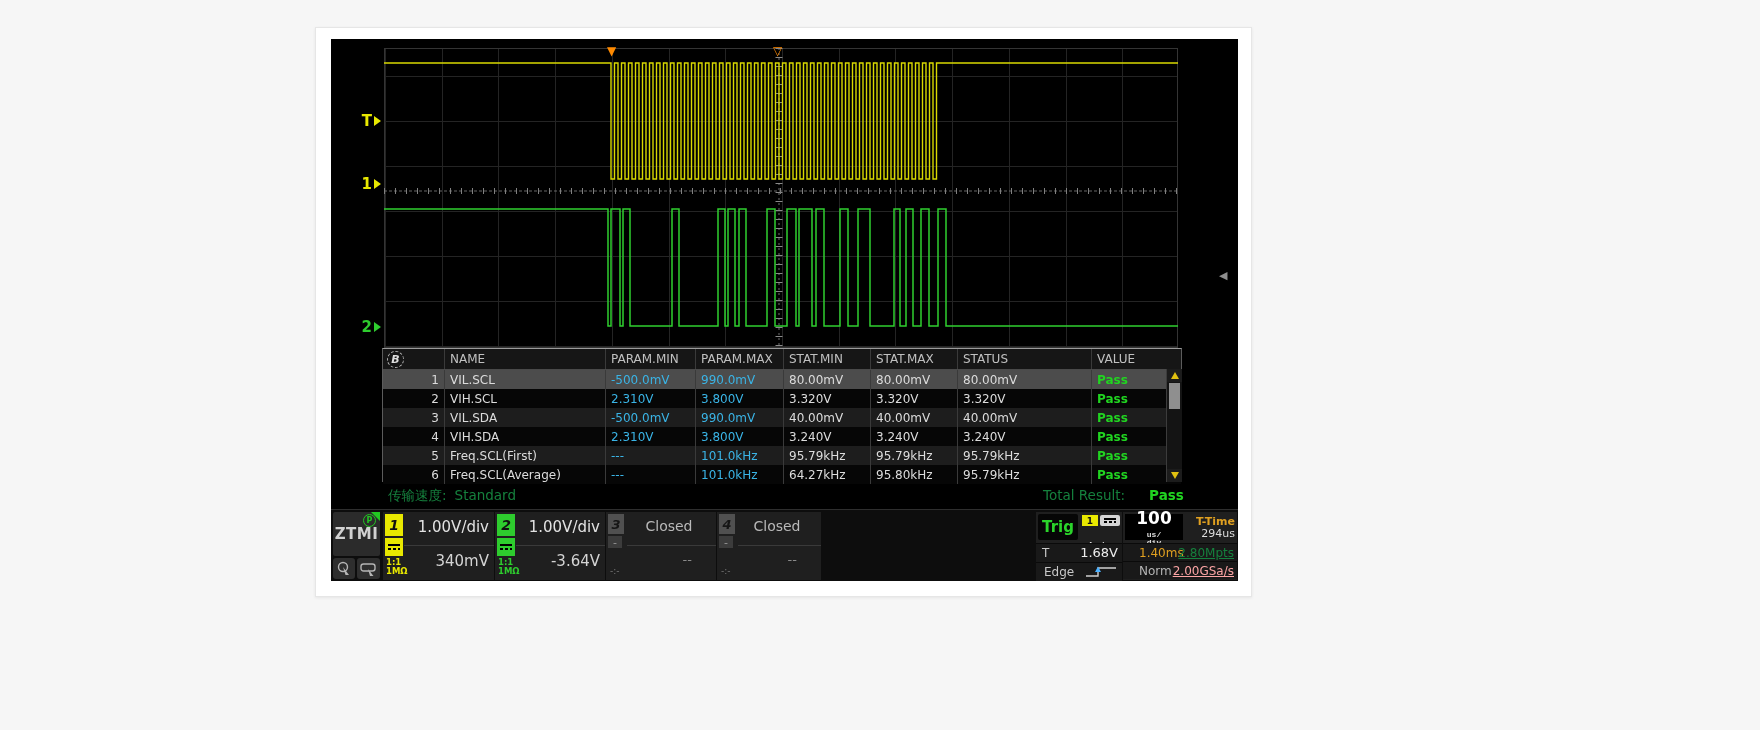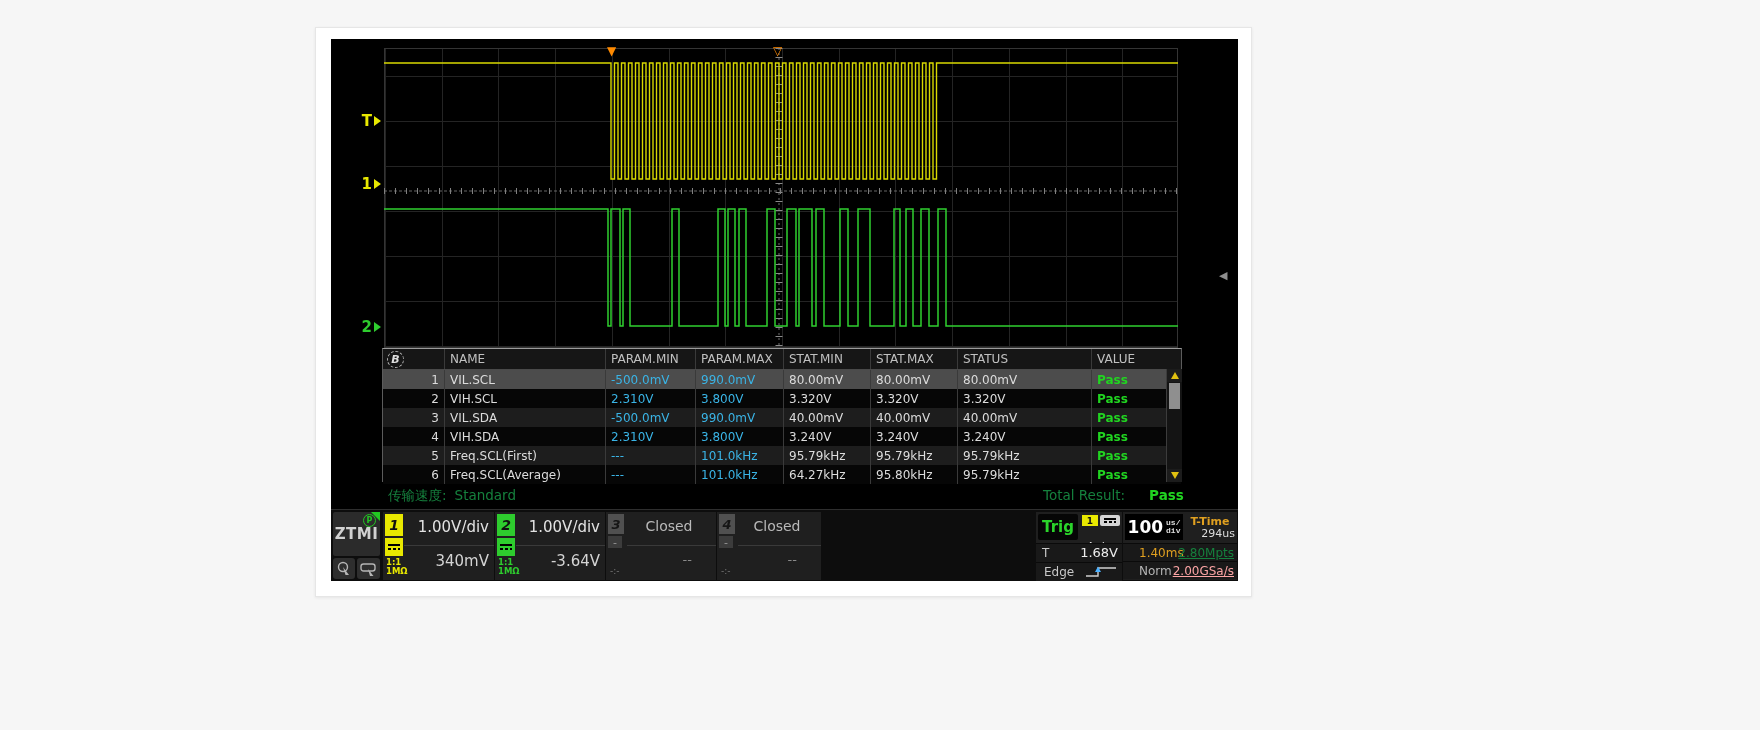--- a/index.html
+++ b/index.html
@@ -74,25 +74,25 @@
   #trig-src{position:absolute;left:46px;top:3px;width:16px;height:11px;background:#e8e800;color:#111;font-size:9px;font-weight:bold;display:flex;align-items:center;justify-content:center;}
   #trig-coup{position:absolute;left:64px;top:3px;width:20px;height:11px;background:#d4d4d4;border-radius:2px;display:flex;flex-direction:column;align-items:center;justify-content:center;gap:1px;}
   #trig-coup .dc-solid,#trig-coup .dc-dash{width:12px;height:1.6px;}
   #trig-auto{position:absolute;left:44px;top:15.5px;width:40px;text-align:center;font-size:11.5px;color:#dcdcdc;margin-top:12px;}
   .trg-row{position:absolute;left:0;width:86px;height:18px;background:#191919;border-top:1px solid #0a0a0a;}
   .trg-lbl{position:absolute;left:6px;top:2px;font-size:12px;color:#c8c8c8;}
   .trg-val{position:absolute;right:4px;top:1px;font-size:13px;color:#ececec;}
   .edge-ico{position:absolute;right:4px;top:2px;}
 
   
-  #tb-box{position:absolute;left:2px;top:2px;width:58px;height:26px;background:#000;display:flex;align-items:center;justify-content:center;gap:3px;}
+  #tb-box{position:absolute;left:2px;top:2px;width:58px;height:26px;background:#000;display:flex;align-items:center;justify-content:center;gap:3px;flex-direction:column;}
   #tb-box .big{font-size:17px;font-weight:bold;color:#fff;}
   #tb-box .stack{display:flex;flex-direction:column;font-size:8px;line-height:8px;color:#ddd;font-weight:bold;font-family:Liberation Mono, monospace;}
   .amber-t{color:#e0a020;}
-  #ttime-l{position:absolute;left:62px;top:3px;width:50px;text-align:center;font-size:11px;font-weight:bold;}
+  #ttime-l{position:absolute;left:62px;top:3px;width:50px;text-align:right;font-size:11px;font-weight:bold;}
   #ttime-v{position:absolute;left:62px;top:15px;width:50px;text-align:right;font-size:11px;color:#ddd;}
   .tb-row{position:absolute;left:0;width:114px;height:17px;background:#191919;border-top:1px solid #0a0a0a;}
   .tb-l{position:absolute;left:16px;top:2px;font-size:12px;}
   .tb-r{position:absolute;right:3px;top:2px;font-size:12px;text-decoration:underline;}
 
   #collapse-handle{position:absolute;left:888px;top:230px;color:#8e8e8e;font-size:11px;cursor:pointer;}
 </style>
 </head>
 <body>
 

